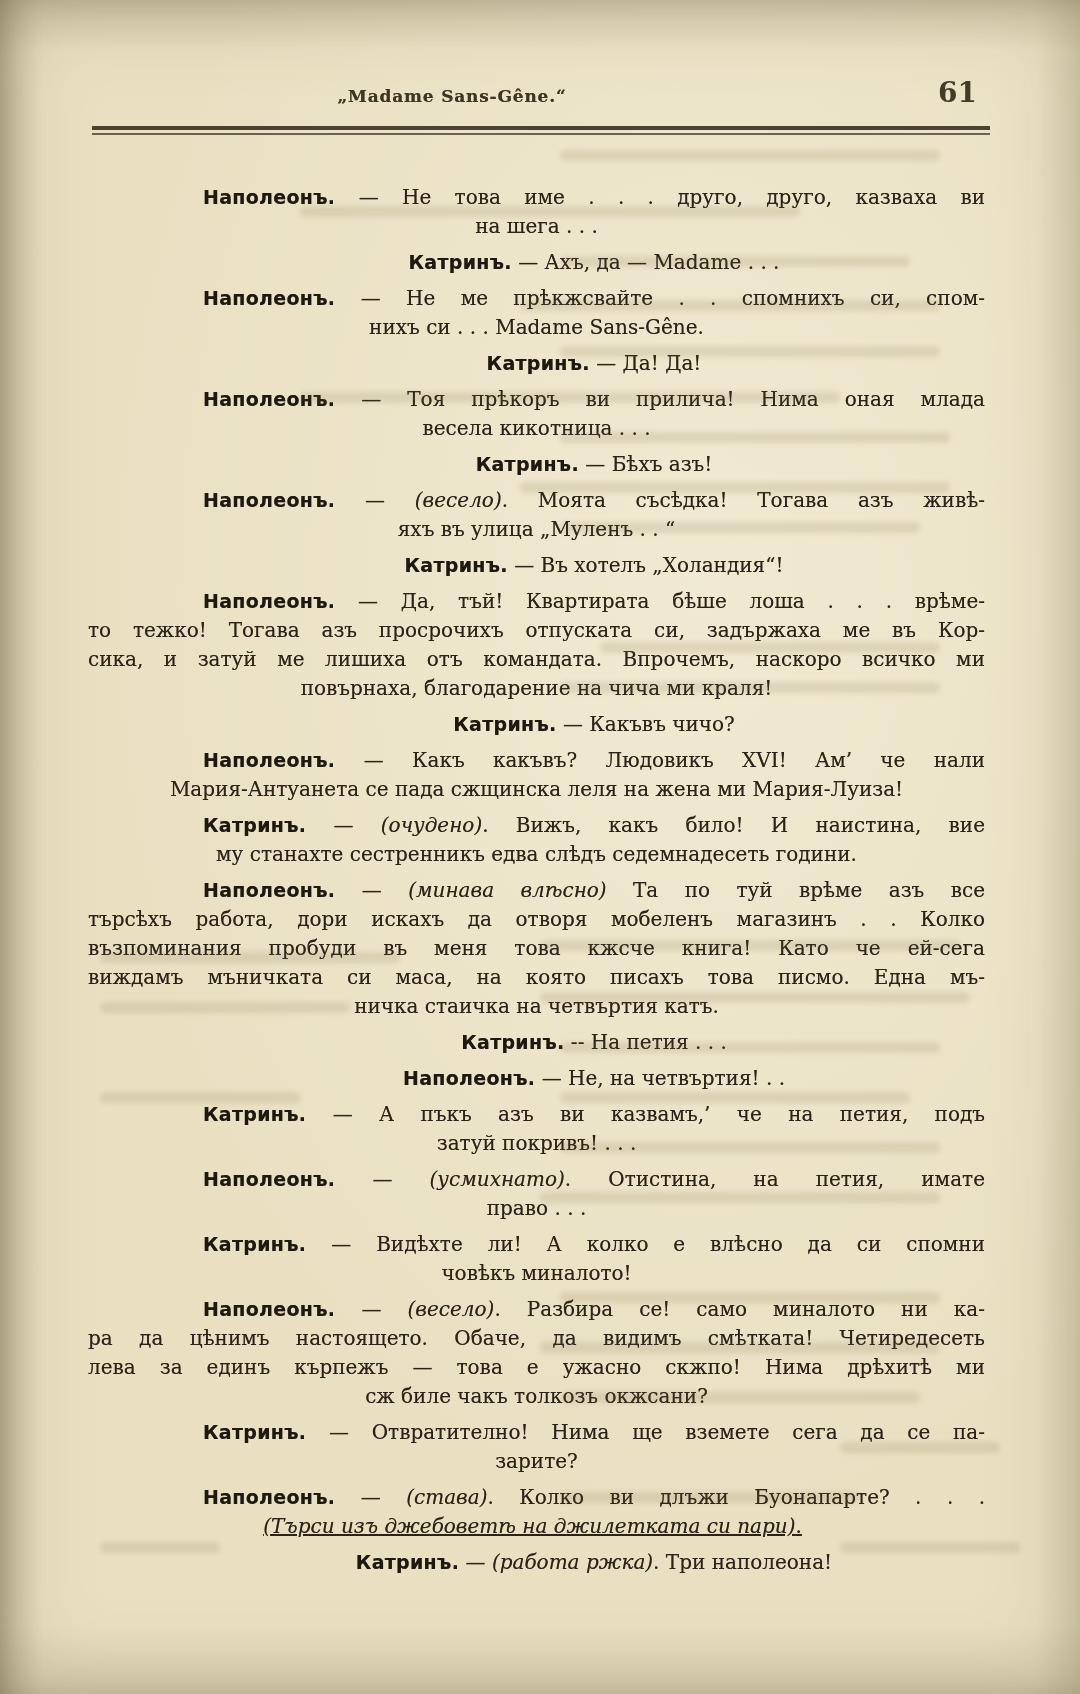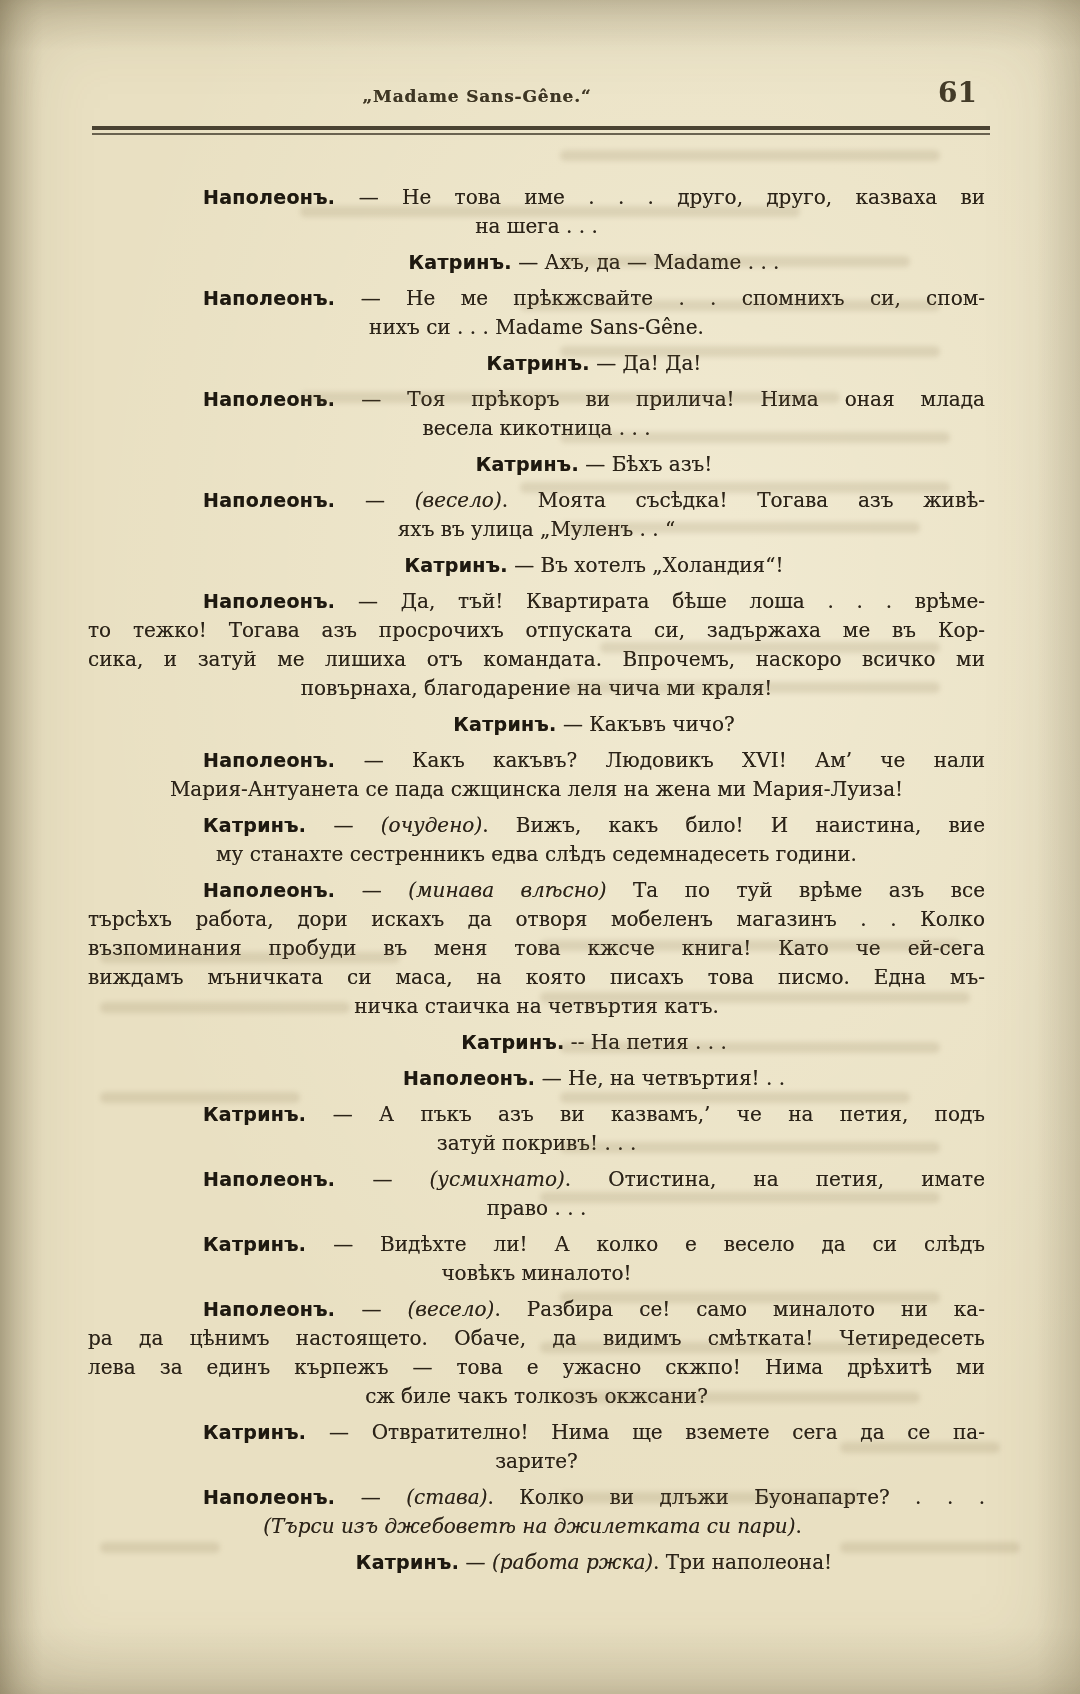--- a/index.html
+++ b/index.html
@@ -16,39 +16,39 @@
       linear-gradient(0deg, rgba(110,98,66,0.12), rgba(110,98,66,0) 4%),
       #e9e0c2;
     box-shadow: inset 0 0 90px rgba(96,84,52,0.28), inset 14px 0 30px -14px rgba(70,60,35,0.35);
     font-family:"DejaVu Serif", serif;
     color:#2b2318;
   }
   
   .bleed{position:absolute;inset:0;pointer-events:none;}
   .bleed div{position:absolute;height:11px;border-radius:6px;background:rgba(124,104,62,0.15);filter:blur(2.4px);}
   
-  .header{position:relative;height:46px;margin-top:80px;margin-left:25px;}
+  .header{position:relative;height:46px;margin-top:80px;}
   .title{
     position:absolute;left:452px;top:6px;transform:translateX(-50%);
     font-weight:bold;font-size:17px;letter-spacing:0.8px;color:#3e3624;
     white-space:nowrap;text-shadow:0 0 0.5px rgba(62,54,36,0.7);
   }
   .pagenum{position:absolute;right:103px;top:-4px;font-size:28px;font-weight:bold;color:#433b28;}
   .rule{
     margin:0 90px 0 92px;height:3px;
     border-top:4px solid rgba(52,45,30,0.88);
     border-bottom:2px solid rgba(62,55,40,0.75);
   }
   
   .dialogue{margin:48px 95px 0 88px;font-size:20px;line-height:29px;}
   .para{margin:0 0 7px 0;}
   .line{text-align:center;}
   .line.just{text-align:justify;text-align-last:justify;}
   .line.ind{text-indent:115px;}
-  .line.out{margin-left:-8px;}
+  .line.out{margin-left:-8px;text-decoration:underline;}
   .b{font-family:"DejaVu Sans", sans-serif;font-weight:bold;font-size:19px;letter-spacing:0.3px;color:#1e1910;}
   .i{font-style:italic;}
   .n{}
   .line span{text-shadow:0 0 0.4px rgba(43,35,24,0.55);}
 </style>
 </head>
 <body>
 
 <div class="page">
 
@@ -150,21 +150,21 @@
       </div>
       <div class="para">
         <div class="line just ind"><span class="b">Катринъ.</span><span class="n"> — А пъкъ азъ ви казвамъ,’ че на петия, подъ</span></div>
         <div class="line"><span class="n">затуй покривъ! . . .</span></div>
       </div>
       <div class="para">
         <div class="line just ind"><span class="b">Наполеонъ.</span><span class="n"> — </span><span class="i">(усмихнато)</span><span class="n">. Отистина, на петия, имате</span></div>
         <div class="line"><span class="n">право . . .</span></div>
       </div>
       <div class="para">
-        <div class="line just ind"><span class="b">Катринъ.</span><span class="n"> — Видѣхте ли! А колко е весело да си слѣдъ</span></div>
+        <div class="line just ind"><span class="b">Катринъ.</span><span class="n"> — Видѣхте ли! А колко е влѣсно да си спомни</span></div>
         <div class="line"><span class="n">човѣкъ миналото!</span></div>
       </div>
       <div class="para">
         <div class="line just ind"><span class="b">Наполеонъ.</span><span class="n"> — </span><span class="i">(весело)</span><span class="n">. Разбира се! само миналото ни ка-</span></div>
         <div class="line just"><span class="n">ра да цѣнимъ настоящето. Обаче, да видимъ смѣтката! Четиредесеть</span></div>
         <div class="line just"><span class="n">лева за единъ кърпежъ — това е ужасно скжпо! Нима дрѣхитѣ ми</span></div>
         <div class="line"><span class="n">сж биле чакъ толкозъ окжсани?</span></div>
       </div>
       <div class="para">
         <div class="line just ind"><span class="b">Катринъ.</span><span class="n"> — Отвратително! Нима ще вземете сега да се па-</span></div>

